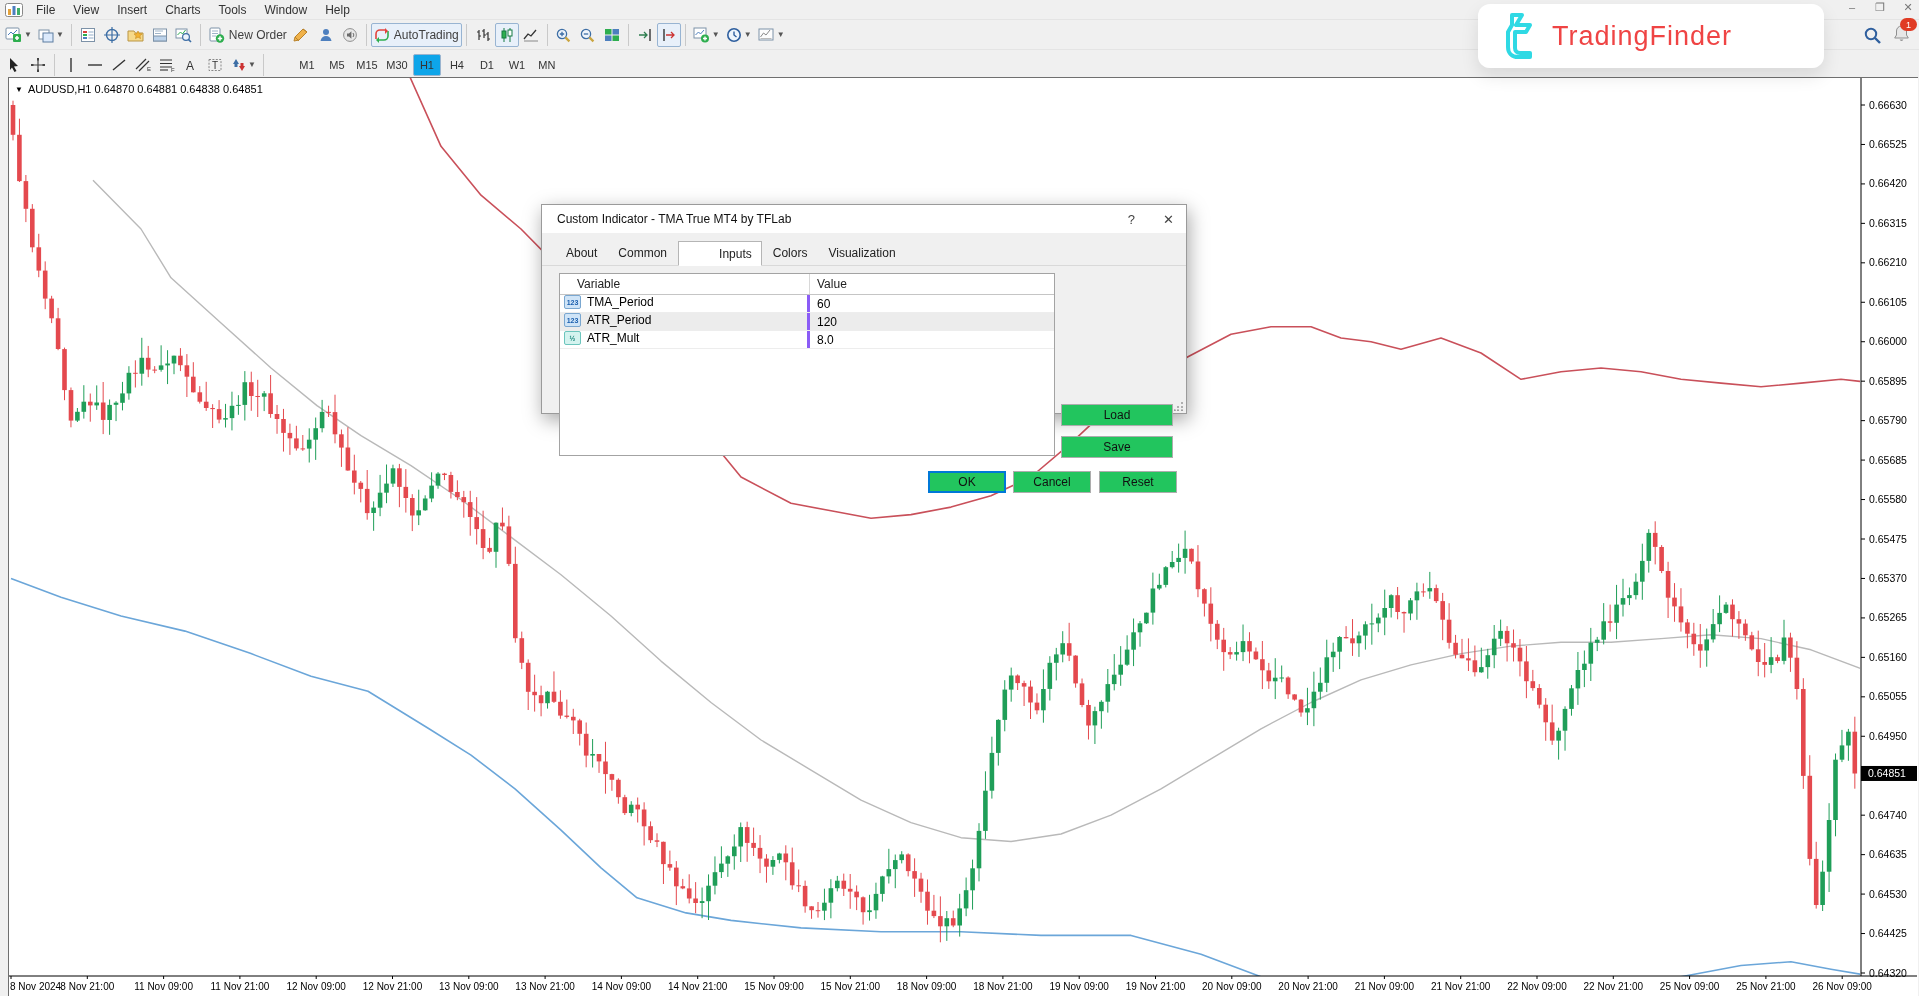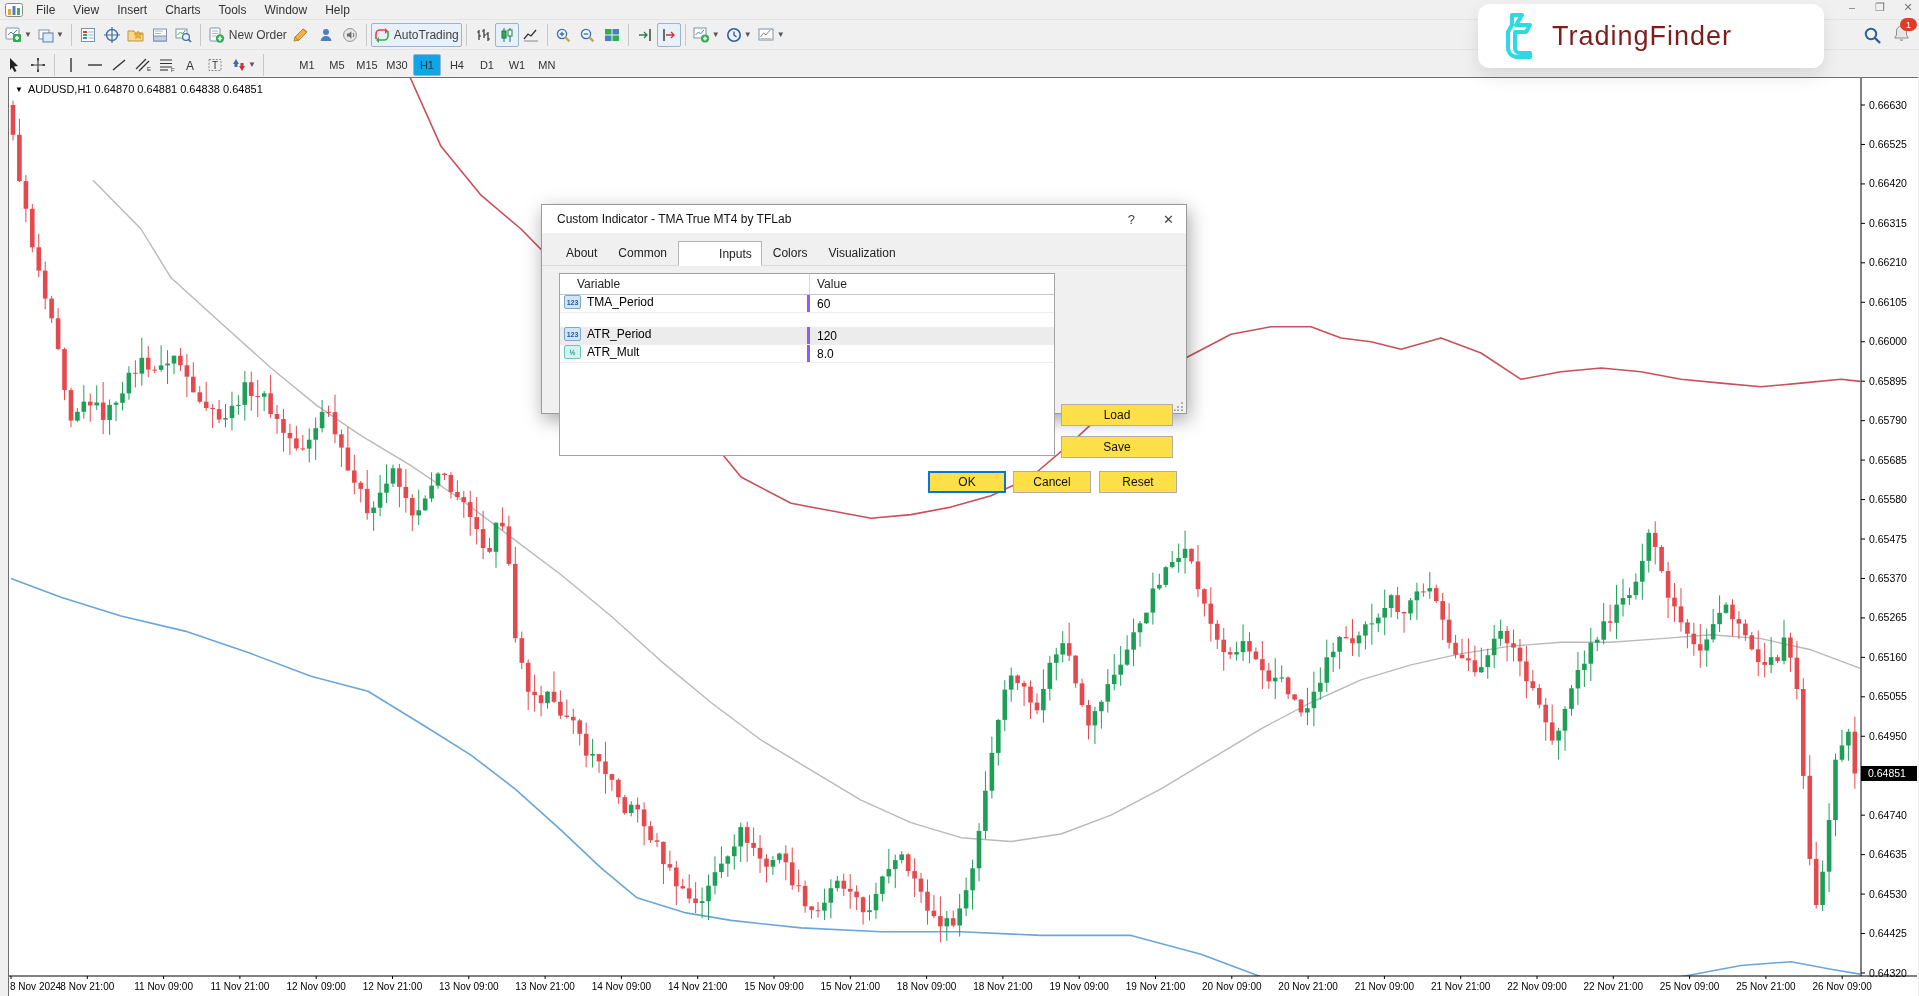--- a/index.html
+++ b/index.html
@@ -28,46 +28,46 @@
   
   .chart-window{position:absolute;left:8px;top:77px;width:1910px;height:919px;background:#fff;
                 border:1px solid #6f6f6f;border-right:none;border-bottom:none;box-sizing:border-box;}
   #chart-svg{position:absolute;left:0;top:0;}
   .symbol-label{position:absolute;left:6px;top:5px;font-size:11px;color:#000;display:flex;align-items:center;gap:5px;}
   .symbol-label .tri{font-size:8px;color:#000;}
   
   .watermark{position:absolute;left:1478px;top:4px;width:346px;height:64px;background:rgba(255,255,255,.97);
              border-radius:12px;display:flex;align-items:center;padding-left:20px;box-sizing:border-box;
              box-shadow:0 8px 18px rgba(0,0,0,.10);z-index:5;}
-  .watermark .wm-text{font-size:27px;color:#7f1d1d;letter-spacing:1px;margin-left:14px;}
+  .watermark .wm-text{font-size:27px;color:#ef4444;letter-spacing:1px;margin-left:14px;}
   .top-icons{position:absolute;right:8px;top:24px;display:flex;gap:10px;z-index:6;align-items:center;}
   .bell-wrap{position:relative;}
   .badge{position:absolute;right:-6px;top:-6px;background:#e03b24;color:#fff;font-size:9px;min-width:13px;height:13px;
          border-radius:7px;display:flex;align-items:center;justify-content:center;padding:0 2px;}
   
   .dialog{position:absolute;left:541px;top:204px;width:646px;height:210px;background:#f0f0f0;
           border:1px solid #9a9a9a;box-shadow:2px 6px 18px rgba(0,0,0,.35);z-index:10;box-sizing:border-box;font-size:12px;}
   .dlg-title{height:28px;background:#fff;display:flex;align-items:center;padding-left:15px;color:#111;position:relative;}
   .dlg-sys{position:absolute;right:12px;top:0;height:28px;display:flex;align-items:center;gap:28px;color:#444;}
   .dlg-sys span{cursor:default;font-size:13px;}
   .tabstrip{display:flex;align-items:flex-end;padding:10px 14px 0 14px;border-bottom:1px solid #d9d9d9;height:33px;box-sizing:border-box;}
   .tab{padding:3px 9px 4px 9px;font-size:12px;color:#222;border:1px solid transparent;margin-right:1px;cursor:default;text-align:right;}
   .tab.active{background:#fff;border-color:#b5b5b5;border-bottom-color:#fff;margin-bottom:-1px;padding-top:5px;padding-left:40px;}
   .param-table{position:absolute;left:17px;top:68px;width:496px;height:183px;background:#fff;border:1px solid #a3a3a3;box-sizing:border-box;overflow:hidden;}
   .pt-header{display:flex;height:20px;border-bottom:1px solid #c5c5c5;color:#222;}
   .pt-header .c1{width:250px;border-right:1px solid #d8d8d8;display:flex;align-items:center;padding-left:17px;box-sizing:border-box;}
   .pt-header .c2{flex:1;display:flex;align-items:center;padding-left:7px;}
   .pt-row{display:flex;height:17px;border-bottom:1px solid #ededed;align-items:center;}
-  .pt-row.hl{background:#ececec;margin-top:14px;}
+  .pt-row.hl{background:#ececec;}
   .pt-row .c1{width:250px;border-right:3px solid #8b5cf6;display:flex;gap:6px;padding-left:4px;box-sizing:border-box;height:100%;}
   .pt-row .c2{flex:1;padding-left:7px;}
   .var-ico{width:15px;height:12px;border-radius:2px;font-size:7px;font-weight:bold;display:flex;align-items:center;justify-content:center;}
   .ico-int{background:#cfe4f7;border:1px solid #7aa7d0;color:#1b5fae;}
   .ico-dbl{background:#d4f3ef;border:1px solid #6cc5bd;color:#0e7f74;}
-  .dlg-btn{position:absolute;height:22px;background:#fde047;border:1px solid #adadad;font-size:12px;color:#111;
+  .dlg-btn{position:absolute;height:22px;background:#22c55e;border:1px solid #adadad;font-size:12px;color:#111;
            display:flex;align-items:center;justify-content:center;cursor:default;box-sizing:border-box;}
   .dlg-btn.default{border:2px solid #0078d7;}
   .btn-load{left:519px;top:199px;width:112px;}
   .btn-save{left:519px;top:231px;width:112px;}
   .btn-ok{left:386px;top:266px;width:78px;}
   .btn-cancel{left:471px;top:266px;width:78px;}
   .btn-reset{left:557px;top:266px;width:78px;}
   .grip{position:absolute;right:2px;bottom:2px;width:10px;height:10px;}
 </style>
 </head>

